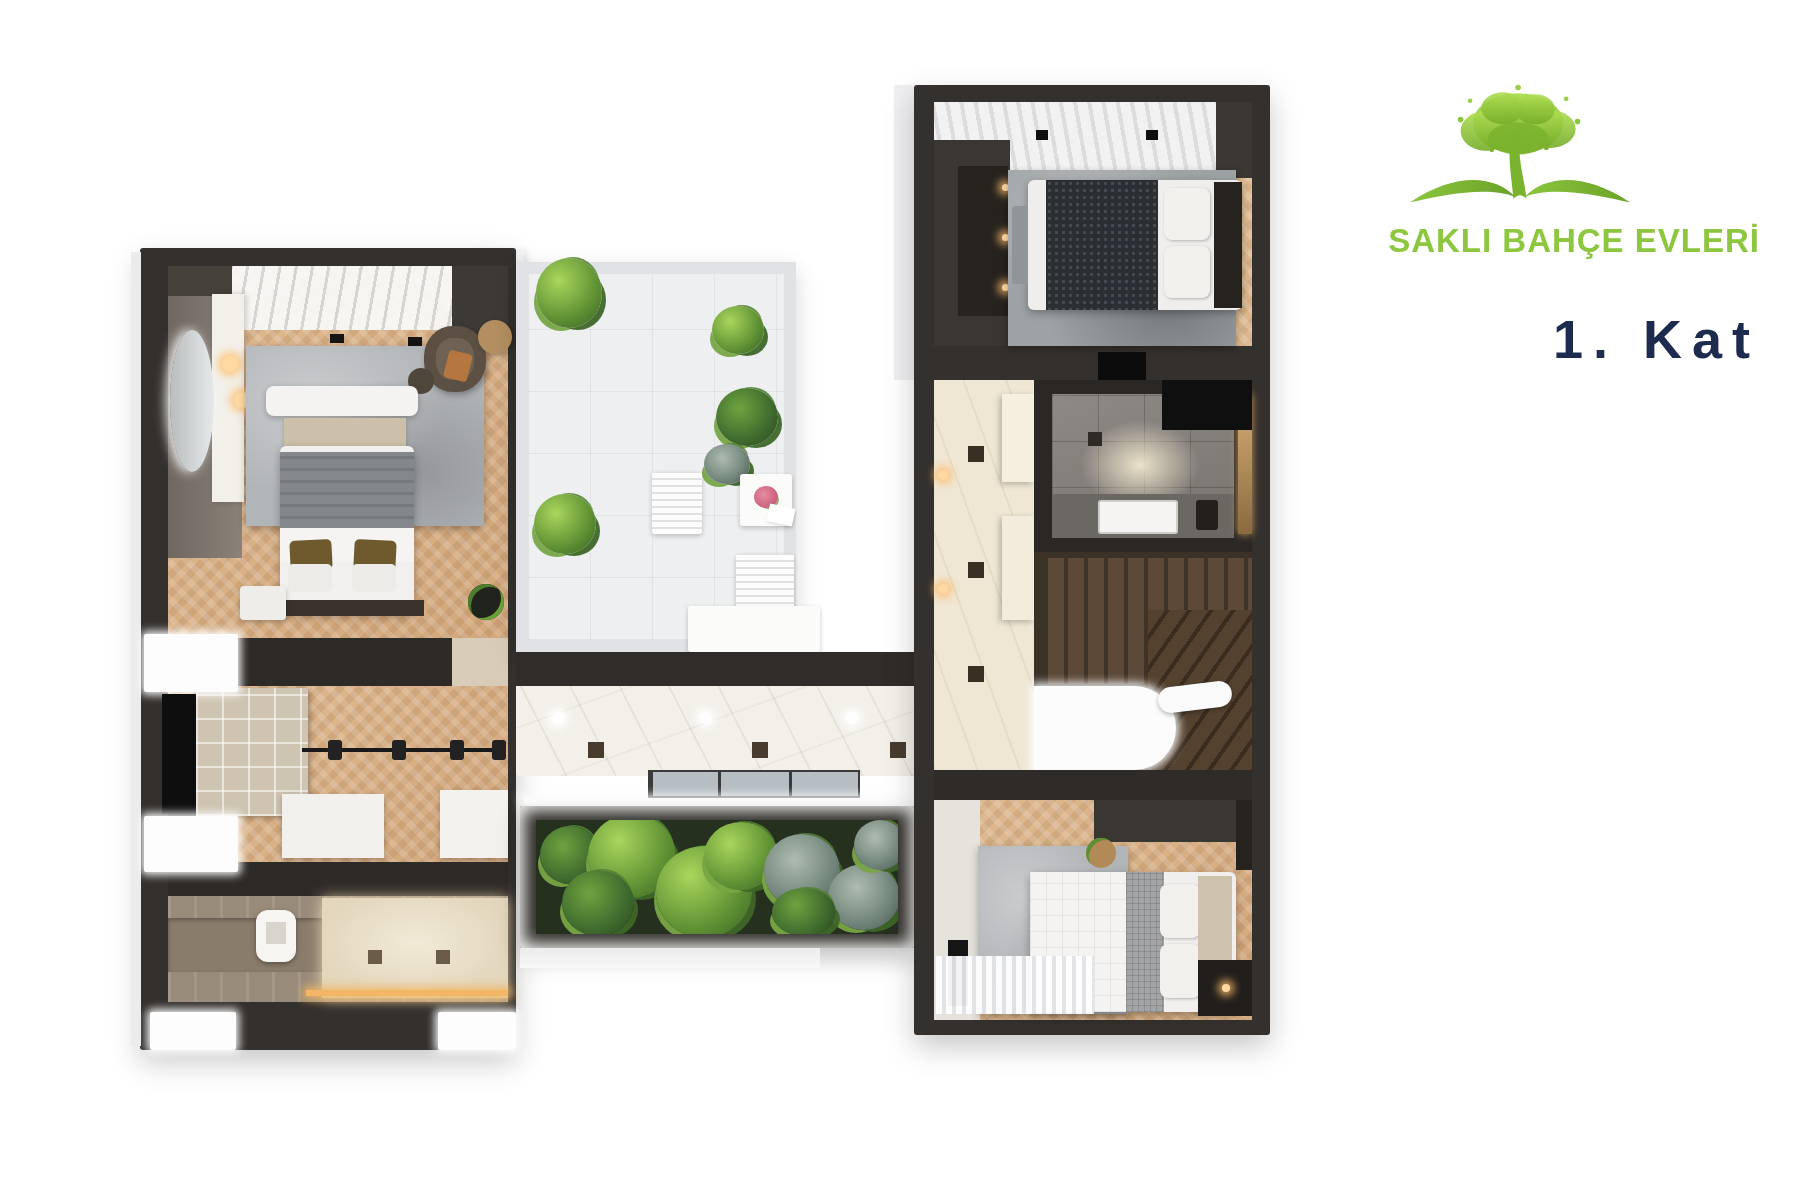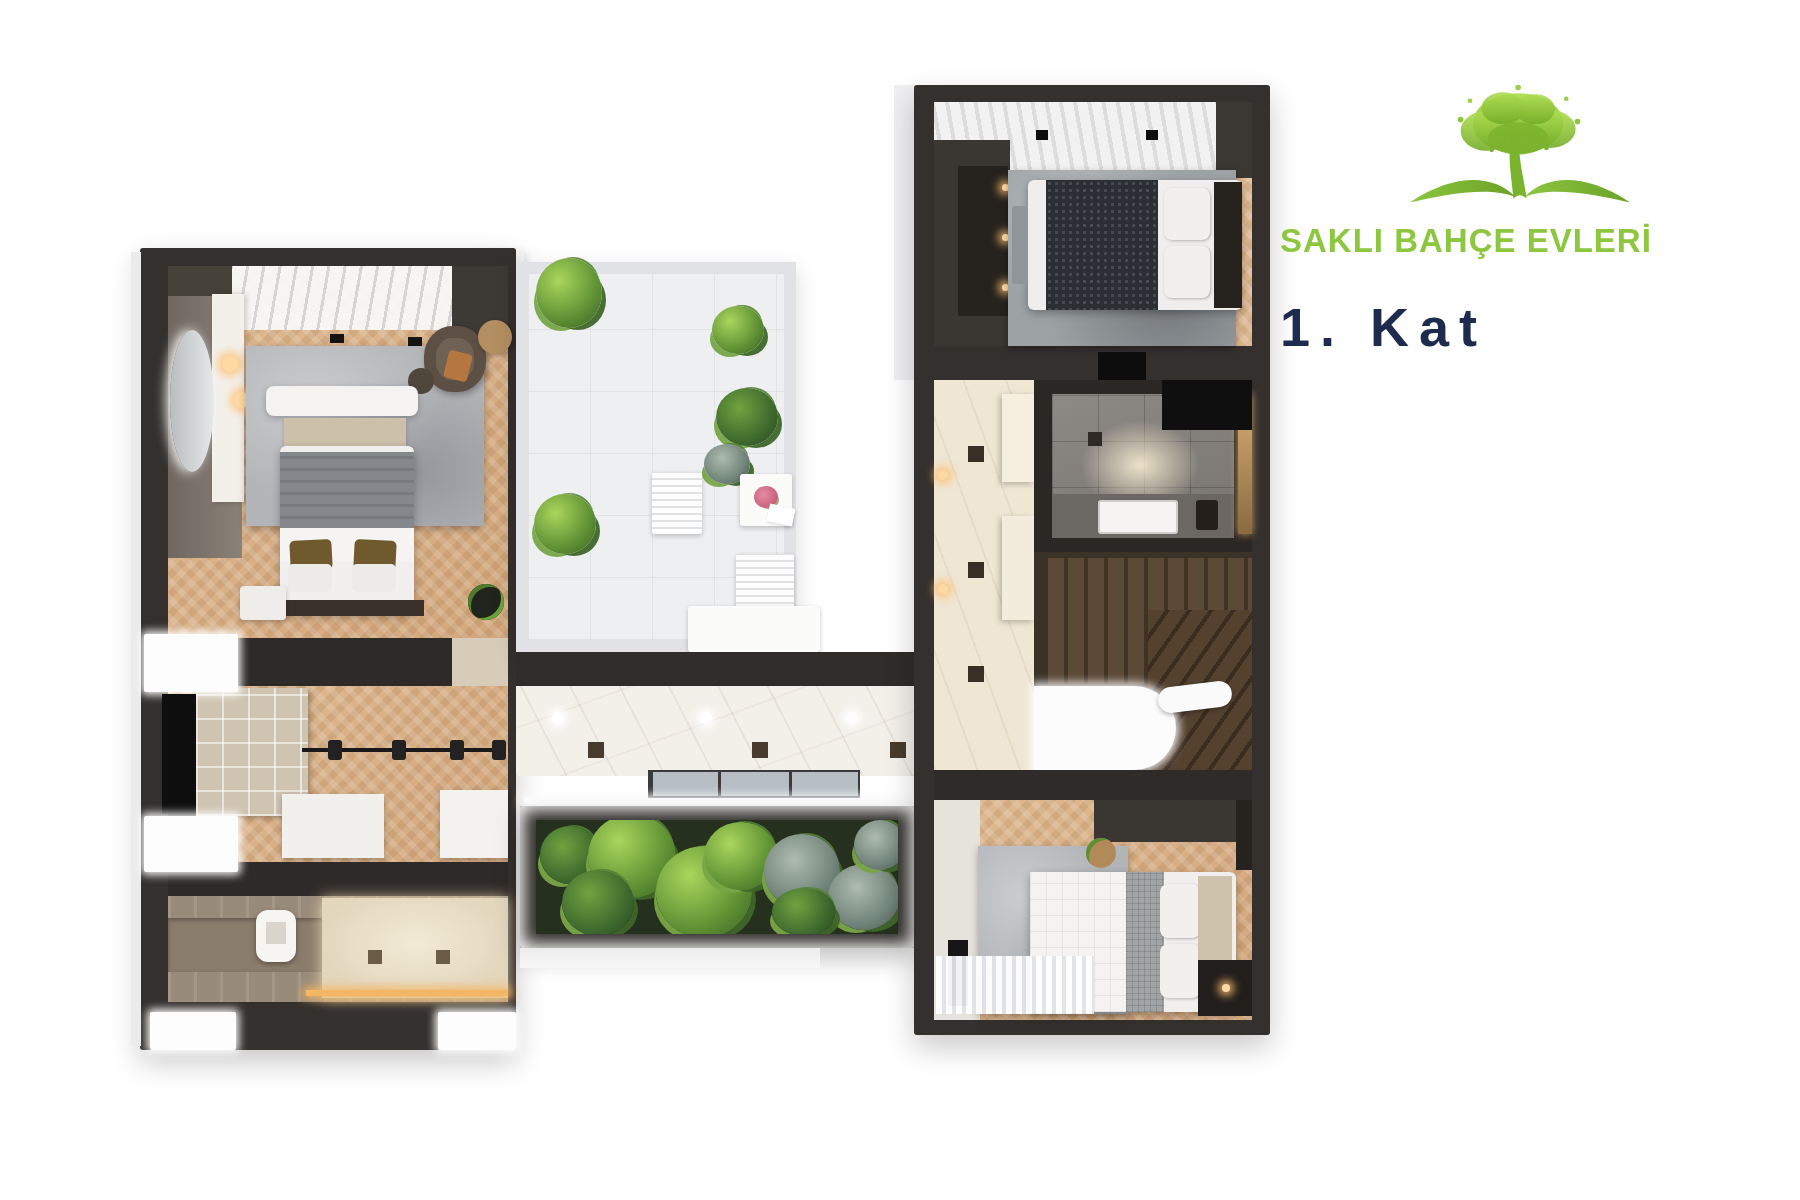--- a/index.html
+++ b/index.html
@@ -43,26 +43,26 @@
     background:radial-gradient(circle at 35% 32%, #a9d65c, #5d8f33 62%, #3c6625 95%);
     box-shadow: 9px 7px 0 -5px rgba(62,102,40,.95), -8px 9px 0 -6px rgba(120,165,70,.95), 4px -7px 0 -6px rgba(84,130,52,.9);}
   .plant.dark{background:radial-gradient(circle at 38% 35%, #6fa33f, #3f6b2e 60%, #2b4a20 95%);}
   .plant.gray{background:radial-gradient(circle at 40% 35%, #aebbb0, #72857a 60%, #4e5d54 95%);}
   .light-dot{border-radius:50%;background:#fff;box-shadow:0 0 10px 4px rgba(255,255,255,.95);}
   .warm-dot{border-radius:50%;background:#ffd9a2;box-shadow:0 0 9px 4px rgba(255,190,110,.85);}
   .vent{background:#473c2e;}
   .glow-edge{box-shadow:0 0 10px 3px rgba(255,255,255,.95);}
   .window{background:#fdfdfe;border-radius:2px;box-shadow:0 0 9px 3px rgba(255,255,255,.95);}
   
-  .branding{position:absolute;left:1280px;top:80px;width:480px;text-align:left;}
+  .branding{position:absolute;left:1280px;top:80px;width:480px;text-align:right;}
   .brand-title{margin-top:10px;font-size:33px;font-weight:bold;letter-spacing:1px;
     color:var(--brand-green,#8dc63f);}
   .brand-tagline{margin-top:14px;font-family:"DejaVu Serif", serif;font-size:16px;
     letter-spacing:9px;color:var(--brand-green-dark,#6fa63c);}
-  .floor-label{margin-top:36px;font-size:54px;font-weight:bold;letter-spacing:10px;
+  .floor-label{margin-top:48px;font-size:54px;font-weight:bold;letter-spacing:10px;
     color:var(--heading-navy,#1d2b4f);}
 </style>
 </head>
 <body>
 
 <div class="canvas">
 
   <div class="abs" style="left:0;top:0;width:1800px;height:1200px;">
 
     <div class="abs" style="left:478px;top:250px;width:46px;height:84px;background:#f7f7f8;box-shadow:2px 2px 8px rgba(0,0,0,.12);"></div>

